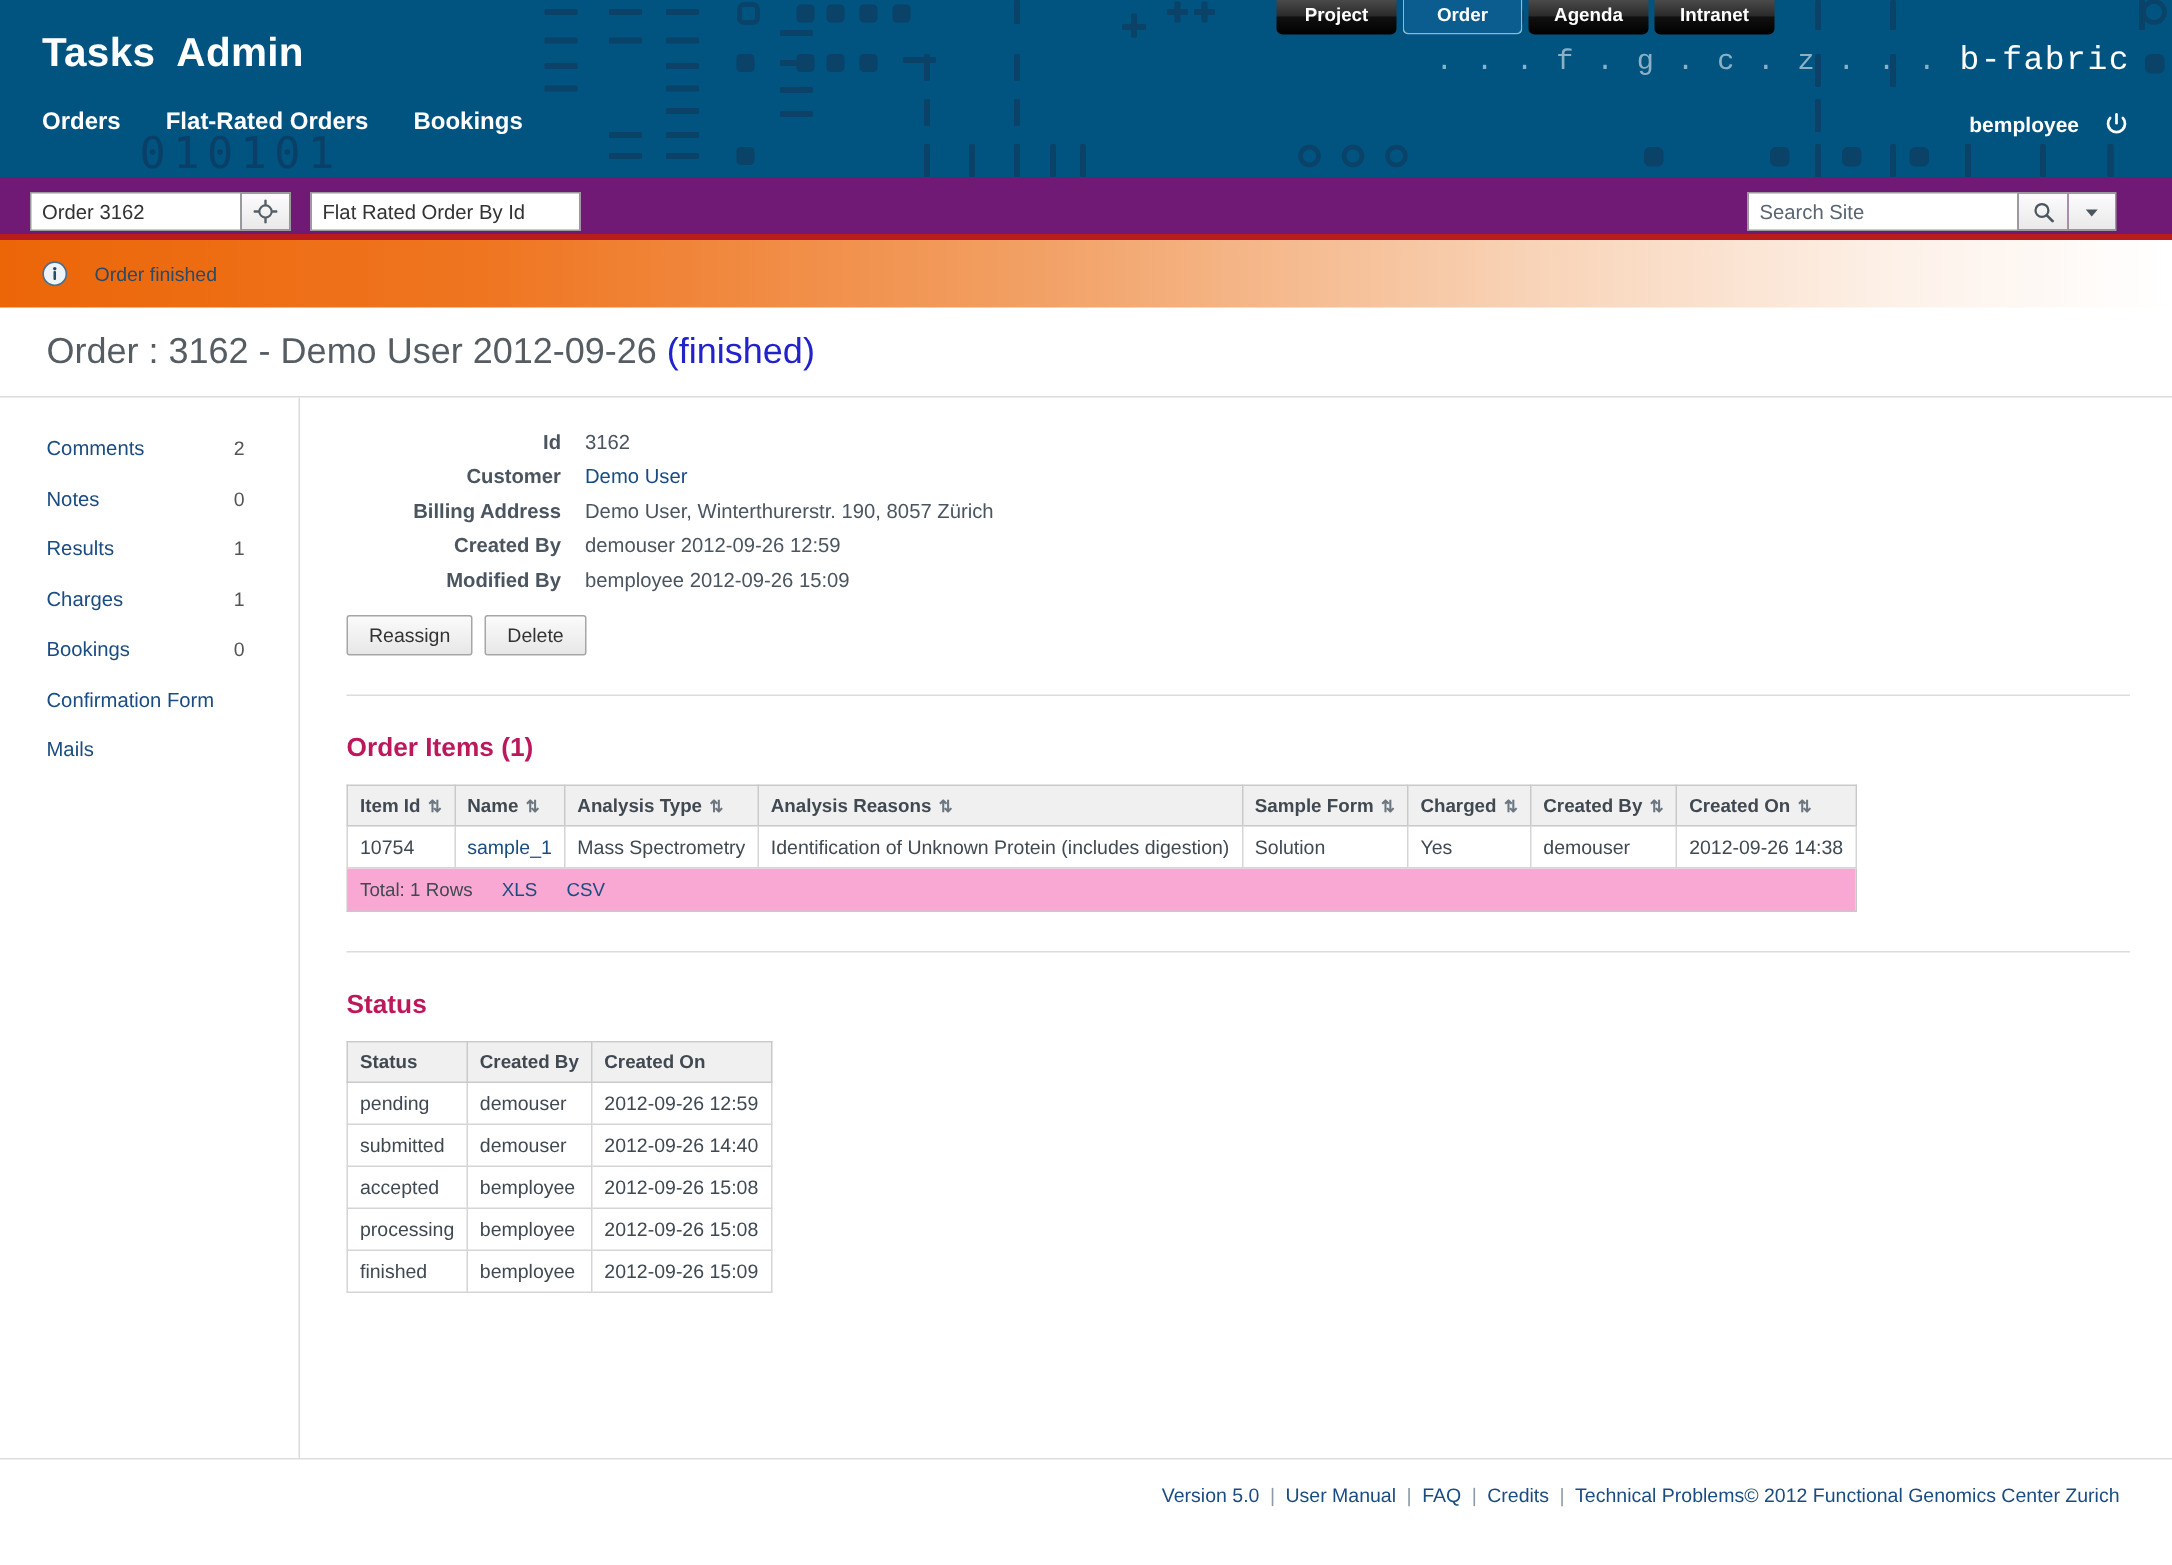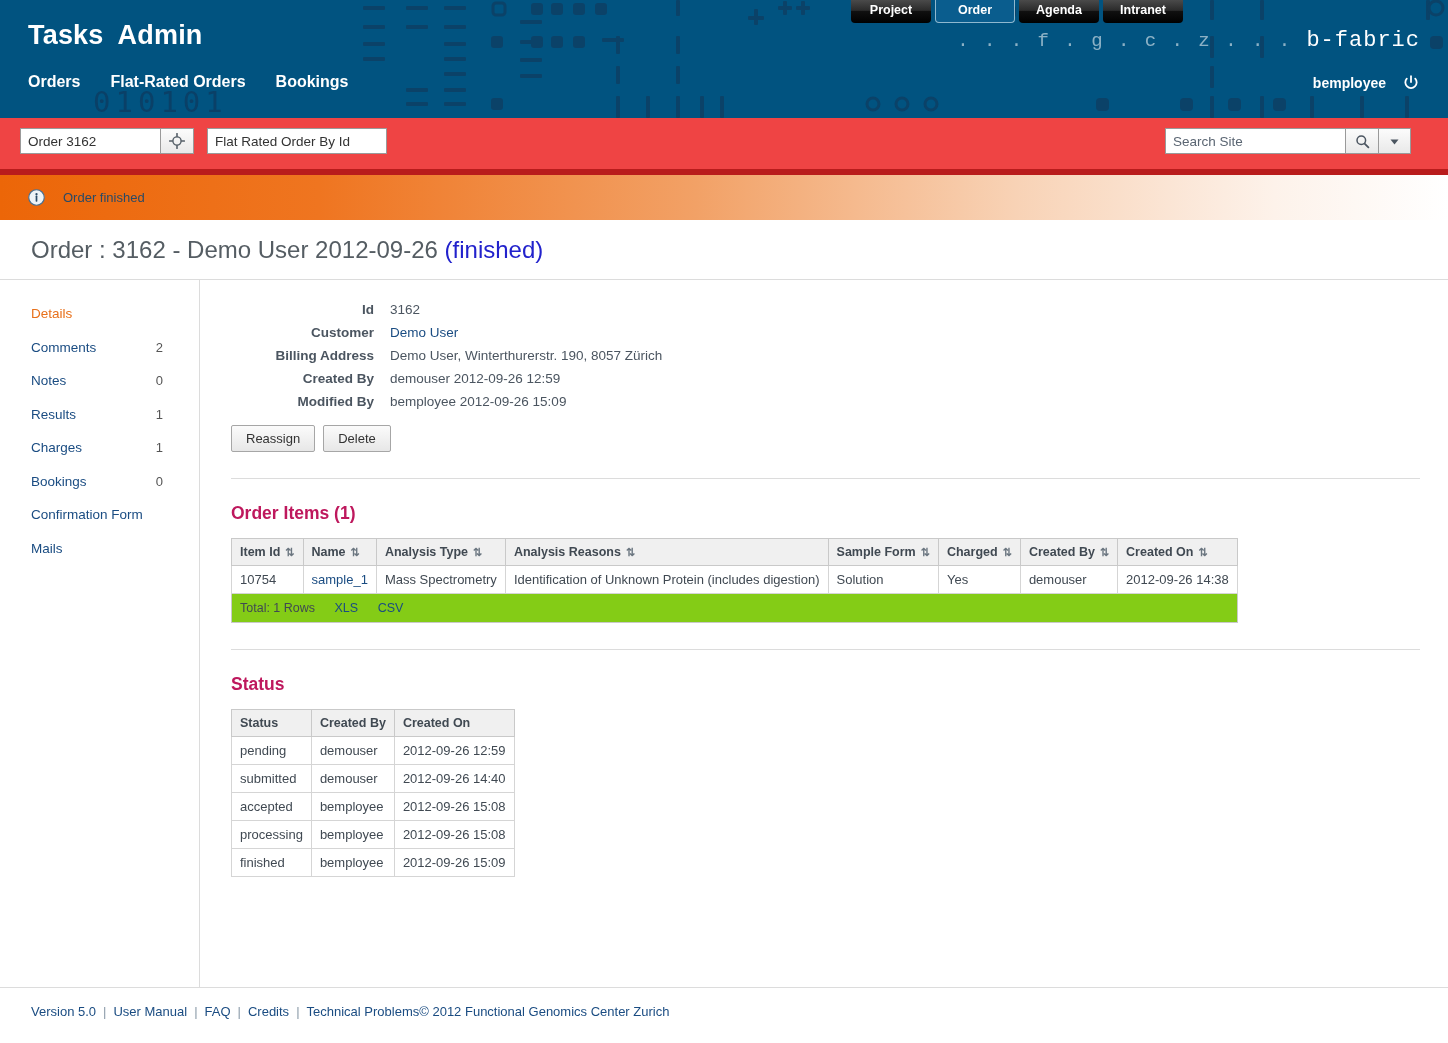--- a/index.html
+++ b/index.html
@@ -101,23 +101,23 @@
   .username {
     color: #ffffff;
     font-size: 14px;
     font-weight: bold;
   }
   .power-icon { width: 18px; height: 18px; display:block; cursor:pointer; }
 
   
   .searchbar {
     position: relative;
-    height: 57px;
-    background: #ef4444;
-    border-bottom: 6px solid #b91c1c;
+    height: 42px;
+    background: #701a75;
+    border-bottom: 4px solid #b91c1c;
   }
   .sb-left {
     position: absolute; left: 20px; top: 10px;
     display: flex; align-items: stretch;
   }
   .order-input {
     width: 140px; height: 26px;
     border: 1px solid #9a9a9a;
     border-right: none;
     padding: 0 7px;
@@ -296,21 +296,21 @@
   .grid td {
     border: 1px solid #d5d5d5;
     font-size: 13px;
     color: #404952;
     padding: 6px 8px;
     white-space: nowrap;
     background: #fff;
   }
   .grid td a { color: #1a4c82; text-decoration: none; }
   .grid tfoot td {
-    background: #84cc16;
+    background: #f9a8d4;
     border: 1px solid #c9c9c9;
     font-size: 12.5px;
     color: #404952;
     padding: 7px 8px;
   }
   .grid tfoot a { color: #1a4c82; text-decoration: none; margin-left: 16px; }
 
   
   .st-pending { color: #f0a02a; }
   .st-submitted { color: #b07a10; }
@@ -321,21 +321,21 @@
   .status-grid td:first-child { min-width: 58px; }
 
   .rollback-row { margin: 13px 0 0 31px; }
 
   
   .footer {
     border-top: 1px solid #dcdcdc;
     height: 48px;
     display: flex;
     align-items: center;
-    justify-content: flex-start;
+    justify-content: flex-end;
     padding: 0 35px 0 31px;
     font-size: 13px;
     color: #1a4c82;
   }
   .footer a { color: #1a4c82; text-decoration: none; }
   .footer .sep { color: #8a9aa8; margin: 0 7px; }
   .footer .left { display: flex; align-items: center; white-space: nowrap;}
   .footer .copy { color: #1a4c82; white-space: nowrap; }
 </style>
 </head>
@@ -490,24 +490,20 @@
 <div class="page-title-wrap">
   <h1 class="page-title">
     <span>Order : 3162 - Demo User 2012-09-26</span>
     <span class="status-word">(finished)</span>
   </h1>
 </div>
 
 <div class="body-wrap">
 
   <div class="sidebar">
-    <div class="side-item active">
-      <span class="lbl">Details</span>
-      <span class="cnt"></span>
-    </div>
     <div class="side-item">
       <span class="lbl">Comments</span>
       <span class="cnt">2</span>
     </div>
     <div class="side-item">
       <span class="lbl">Notes</span>
       <span class="cnt">0</span>
     </div>
     <div class="side-item">
       <span class="lbl">Results</span>

